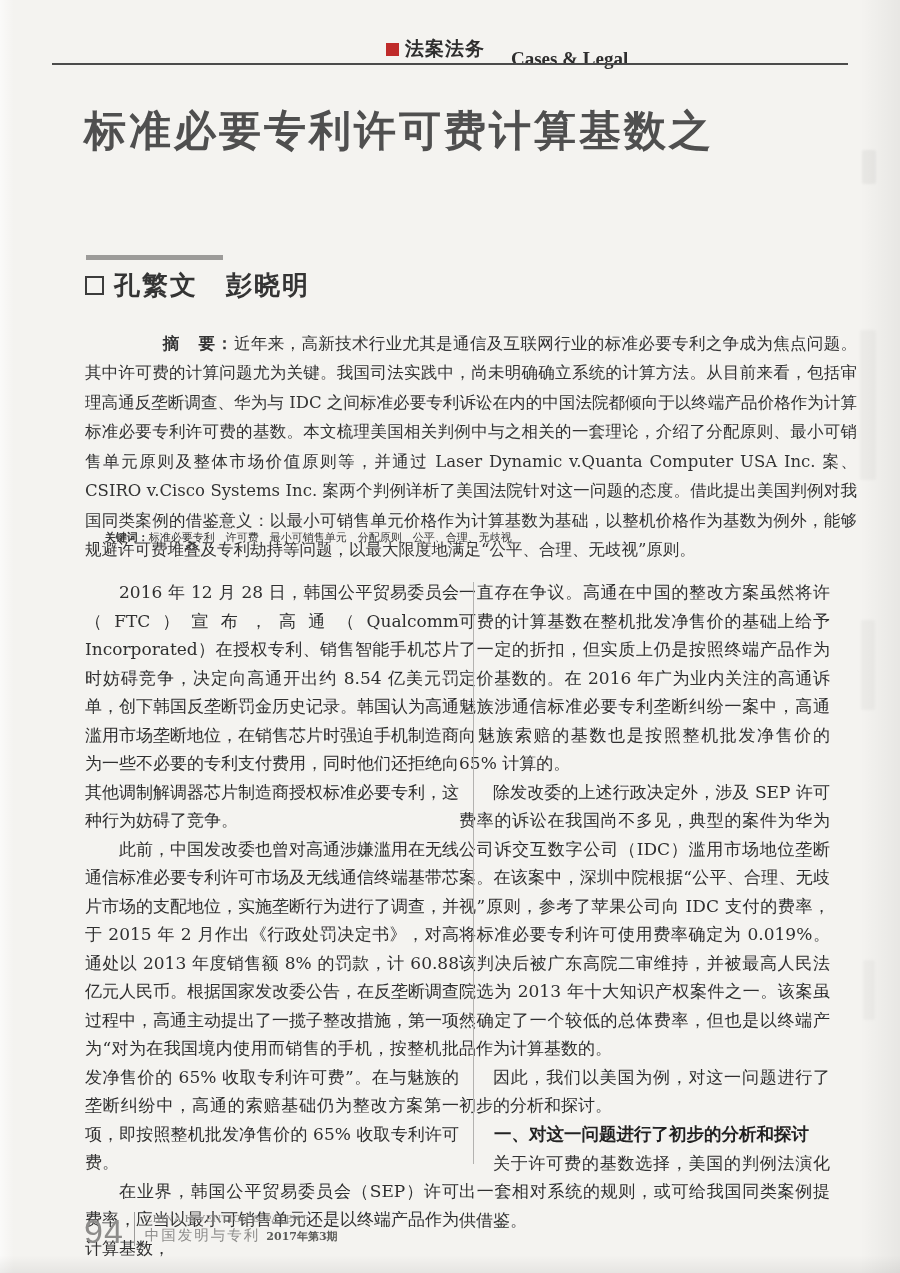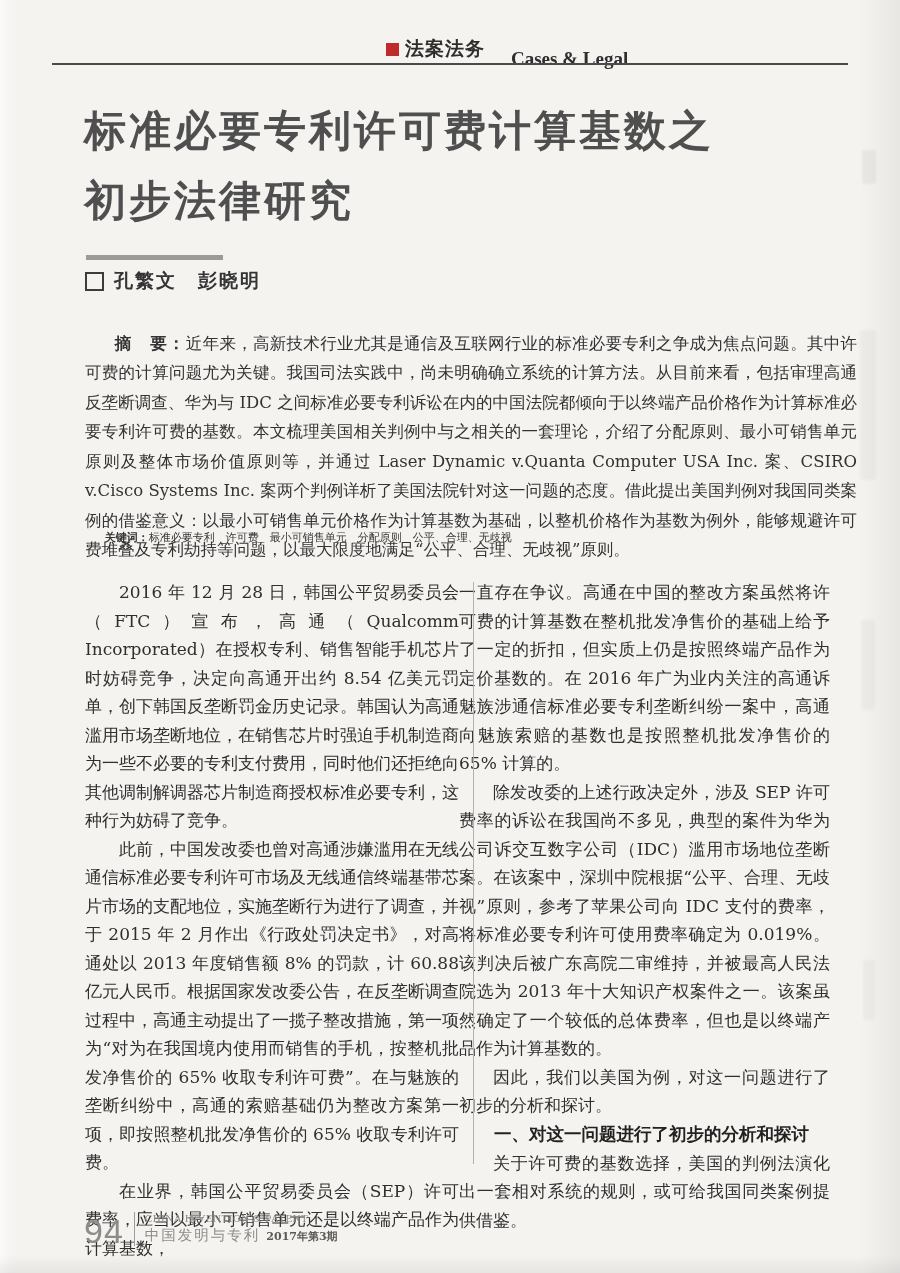--- a/index.html
+++ b/index.html
@@ -31,28 +31,28 @@
   
   .article-title{
     position:absolute;left:84px;top:96px;width:740px;
     font-size:42px;line-height:70px;font-weight:bold;color:#4f4f4f;
     letter-spacing:3px;
   }
   
   .byline-bar{position:absolute;left:86px;top:255px;width:137px;height:5px;background:#9c9b99;}
   .byline{position:absolute;left:85px;top:268px;display:flex;align-items:center;}
   .author-marker{width:15px;height:15px;border:2px solid #3c3c3c;background:transparent;margin-right:10px;}
-  .author-names{font-size:19px;font-weight:bold;color:#343434;letter-spacing:2px;}
+  .author-names{font-size:26px;font-weight:bold;color:#343434;letter-spacing:2px;}
   
   .abstract{
     position:absolute;left:85px;top:312px;width:772px;
     font-size:16.5px;line-height:29.5px;text-align:justify;color:#333;
     text-indent:1.8em;
   }
-  .abstract .label{font-weight:bold;letter-spacing:1px;}
+  .abstract .label{font-weight:bold;letter-spacing:1px;margin-left:48px;}
   .keywords{
     position:absolute;left:85px;top:512px;width:772px;
     font-size:11px;line-height:29px;color:#333;text-indent:1.8em;
   }
   .keywords .label{font-weight:bold;}
   
   .columns{position:absolute;left:85px;top:578px;width:773px;display:flex;justify-content:flex-start;}
   .col{width:374px;font-size:17px;line-height:28.5px;text-align:justify;color:#2f2f2f;}
   .col.right{width:371px;}
   .col p{margin:0;text-indent:2em;}
@@ -87,21 +87,20 @@
 
   <div class="section-header">
     <span class="red-square"></span>
     <span class="section-cn">法案法务</span>
     <span class="section-en">Cases &amp; Legal</span>
   </div>
   <div class="header-rule"></div>
 
   <div class="article-title">
     <div>标准必要专利许可费计算基数之</div>
-    <div>初步法律研究</div>
   </div>
 
   <div class="byline-bar"></div>
   <div class="byline">
     <span class="author-marker"></span>
     <span class="author-names">孔繁文　彭晓明</span>
   </div>
 
   <p class="abstract"><span class="label">摘　要：</span><span>近年来，高新技术行业尤其是通信及互联网行业的标准必要专利之争成为焦点问题。其中许可费的计算问题尤为关键。我国司法实践中，尚未明确确立系统的计算方法。从目前来看，包括审理高通反垄断调查、华为与 IDC 之间标准必要专利诉讼在内的中国法院都倾向于以终端产品价格作为计算标准必要专利许可费的基数。本文梳理美国相关判例中与之相关的一套理论，介绍了分配原则、最小可销售单元原则及整体市场价值原则等，并通过 Laser Dynamic v.Quanta Computer USA Inc. 案、CSIRO v.Cisco Systems Inc. 案两个判例详析了美国法院针对这一问题的态度。借此提出美国判例对我国同类案例的借鉴意义：以最小可销售单元价格作为计算基数为基础，以整机价格作为基数为例外，能够规避许可费堆叠及专利劫持等问题，以最大限度地满足“公平、合理、无歧视”原则。</span></p>
 

